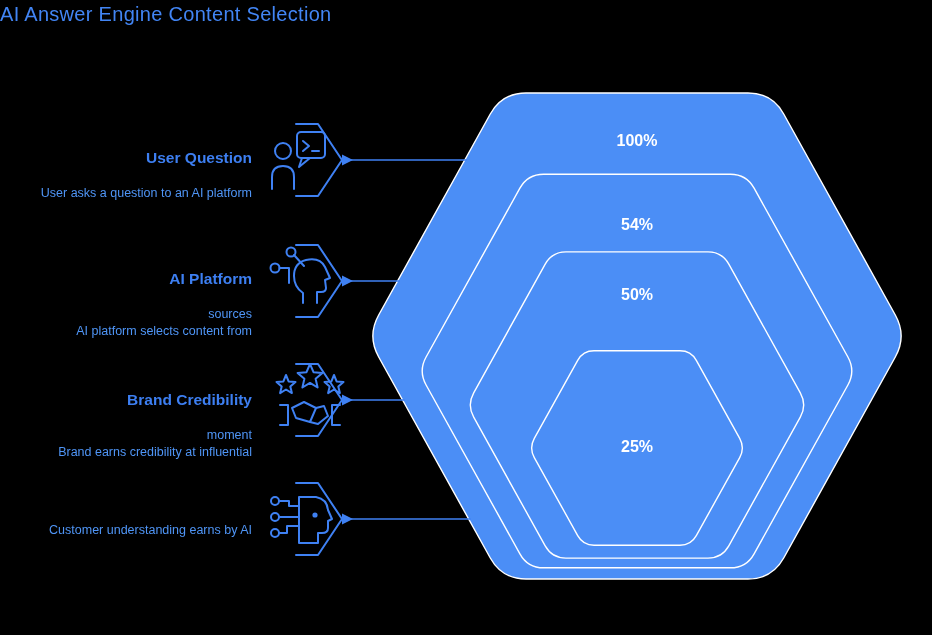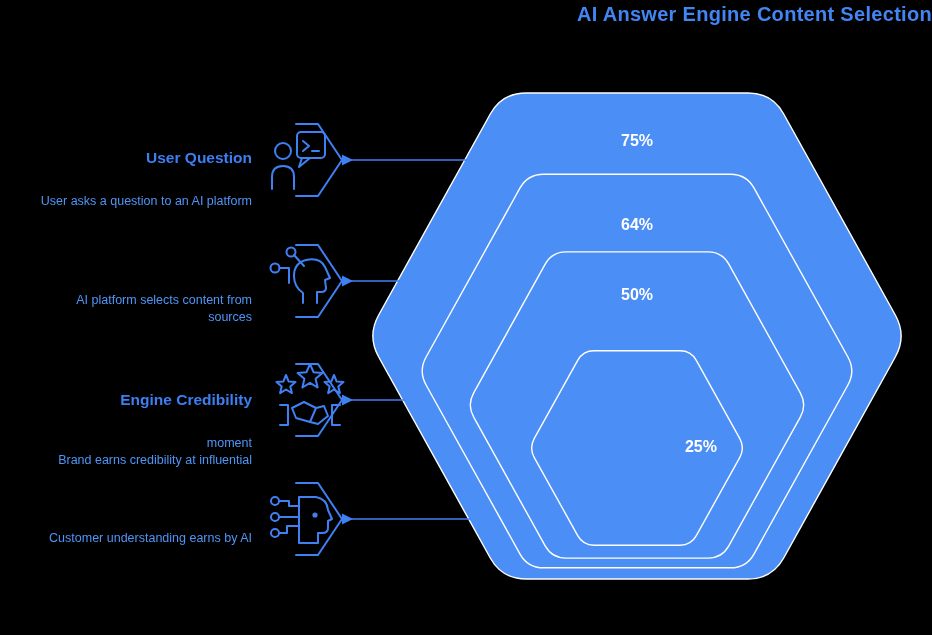--- a/index.html
+++ b/index.html
@@ -1,27 +1,27 @@
 <!DOCTYPE html>
 <html><head>
 <meta charset="utf-8">
 <style>
   html,body{margin:0;padding:0;background:#000;}
   .canvas{
     position:relative;width:932px;height:635px;background:#000;overflow:hidden;
     font-family:"Liberation Sans",sans-serif;
   }
   .page-title{
-    position:absolute;top:3px;left:0;width:100%;text-align:right;
-    font-size:20px;font-weight:bold;color:#4285f4;letter-spacing:.3px;
+    position:absolute;top:3px;left:0;width:100%;text-align:left;
+    font-size:20px;font-weight:normal;color:#4285f4;letter-spacing:.3px;
   }
   #funnel-svg{position:absolute;left:0;top:0;width:932px;height:635px;}
   .item-text{position:absolute;right:680px;width:250px;text-align:right;}
   .item-title{font-size:15.5px;font-weight:bold;color:#3d7ff2;line-height:22px;}
-  .desc-wrap{margin-top:24px;text-align:right;}
+  .desc-wrap{margin-top:16px;text-align:right;}
   .desc-line{font-size:12.5px;color:#4f95f6;line-height:17px;white-space:nowrap;}
   .icon-svg{position:absolute;left:266px;width:92px;height:88px;}
   .pct-label{
     position:absolute;left:557px;width:160px;text-align:center;
     font-size:16px;font-weight:bold;color:#ffffff;
   }
 </style>
 </head>
 <body>
 
@@ -56,38 +56,39 @@
       <circle cx="17" cy="33" r="8"></circle>
       <path d="M6 71 V59 Q6 48 17 48 Q28 48 28 59 V71"></path>
       <rect x="31" y="14" width="28" height="26" rx="4"></rect>
       <path d="M36 40 L33 49 L44 40"></path>
       <path d="M37 23 L43 28 L37 33"></path>
       <path d="M46 33 H53"></path>
     </g>
   </svg>
 
   <div class="item-text" style="top:268px">
+    <div class="item-title">AI Platform</div>
     <div class="desc-wrap">
+        <div class="desc-line">sources</div>
         <div class="desc-line">AI platform selects content from</div>
-        <div class="desc-line">sources</div>
       </div>
   </div>
   <svg class="icon-svg" style="top:239px" viewBox="0 0 92 88">
     <g fill="none" stroke="#3f81f3" stroke-width="2" stroke-linecap="round" stroke-linejoin="round">
       <path d="M30 6 H52 L76 42 L52 78 H30"></path>
       <path d="M37 64 V54 Q28 48 28 37 Q28 24 40 21 Q54 18 59 28 L64 39 L59 41 L60 49 Q60 53 55 53 H51 V64"></path>
       <circle cx="25" cy="13" r="4.5"></circle>
       <path d="M28 16 L38 27"></path>
       <circle cx="9" cy="29" r="4.5"></circle>
       <path d="M13.5 29 H23 V44"></path>
     </g>
   </svg>
 
   <div class="item-text" style="top:389px">
-    <div class="item-title">Engine Credibility</div>
+    <div class="item-title">Brand Credibility</div>
     <div class="desc-wrap">
         <div class="desc-line">moment</div>
         <div class="desc-line">Brand earns credibility at influential</div>
       </div>
   </div>
   <svg class="icon-svg" style="top:358px" viewBox="0 0 92 88">
     <g fill="none" stroke="#3f81f3" stroke-width="2" stroke-linecap="round" stroke-linejoin="round">
       <path d="M30 6 H52 L76 42 L52 78 H30"></path>
       <polygon points="44,6 47.5,14.2 56.4,15 49.6,20.8 51.6,29.5 44,24.9 36.4,29.5 38.4,20.8 31.6,15 40.5,14.2"></polygon>
       <polygon points="20,17 22.6,23.4 29.5,23.9 24.3,28.4 25.9,35.1 20,31.5 14.1,35.1 15.7,28.4 10.5,23.9 17.4,23.4"></polygon>
@@ -111,17 +112,17 @@
       <circle cx="49" cy="38" r="1.6" fill="#3f81f3"></circle>
       <circle cx="9" cy="24" r="4"></circle>
       <path d="M13 24 H23 V29 H33"></path>
       <circle cx="9" cy="40" r="4"></circle>
       <path d="M13 40 H33"></path>
       <circle cx="9" cy="56" r="4"></circle>
       <path d="M13 56 H21 V49 H33"></path>
     </g>
   </svg>
 
-<div class="pct-label" style="top: 132px;">75%</div>
-    <div class="pct-label" style="top: 216px;">64%</div>
+<div class="pct-label" style="top: 132px;">100%</div>
+    <div class="pct-label" style="top: 216px;">54%</div>
     <div class="pct-label" style="top: 286px;">50%</div>
-    <div class="pct-label" style="top: 438px; text-align: right;">25%</div>
+    <div class="pct-label" style="top: 438px;">25%</div>
   </div>
 
 </body></html>

